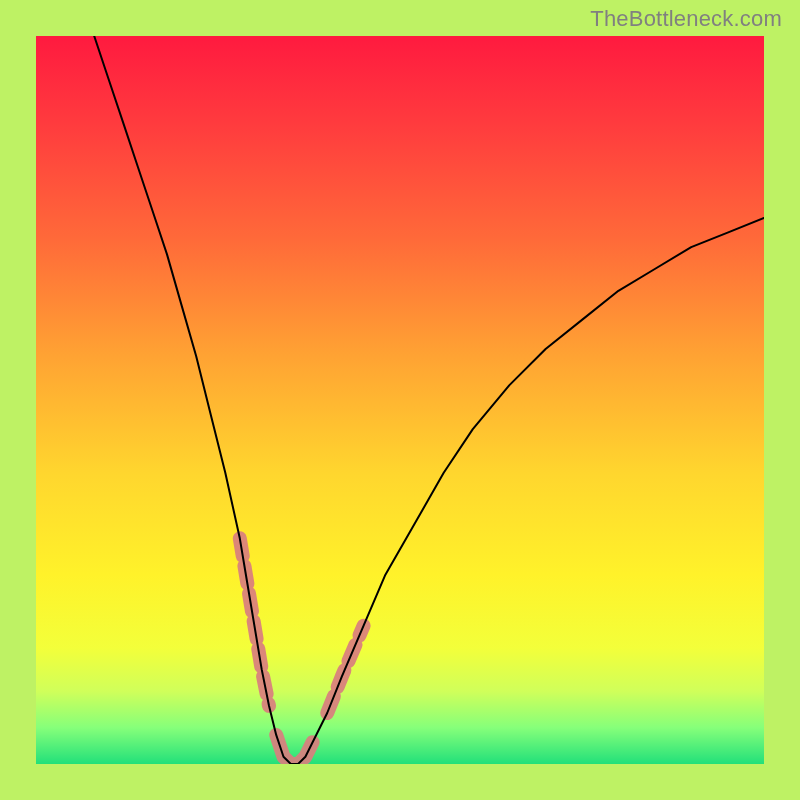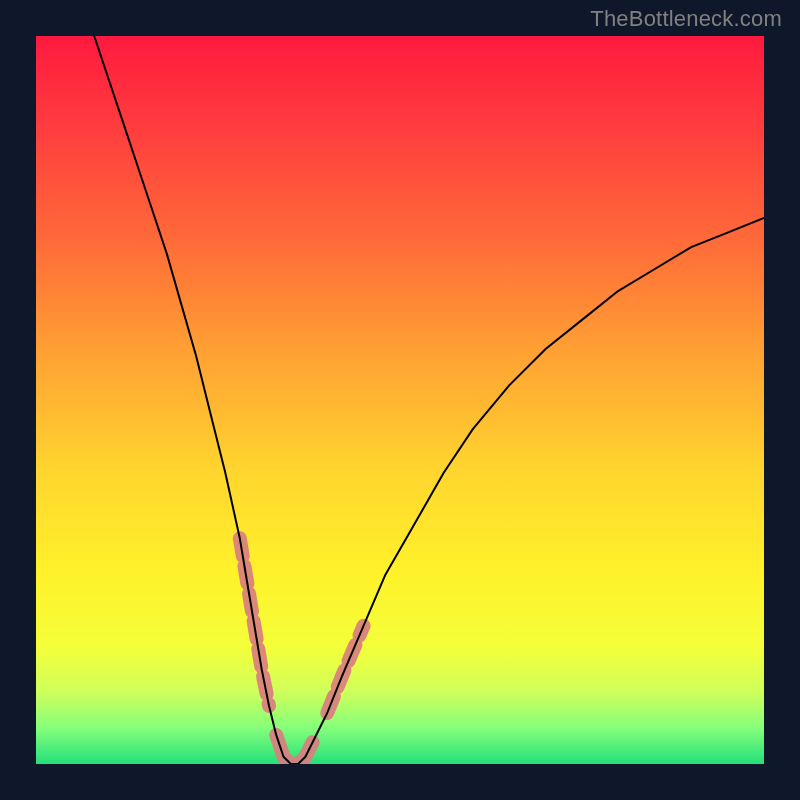--- a/index.html
+++ b/index.html
@@ -8,21 +8,21 @@
     width: 800px;
     height: 800px;
     background: #000;
     font-family: Arial, Helvetica, sans-serif;
     overflow: hidden;
   }
   .outer {
     position: relative;
     width: 800px;
     height: 800px;
-    background: #0f172a;
+    background: #bef264;
   }
   .watermark {
     position: absolute;
     top: 6px;
     right: 18px;
     color: #808080;
     font-size: 22px;
     font-weight: 400;
     letter-spacing: 0.2px;
     z-index: 10;

